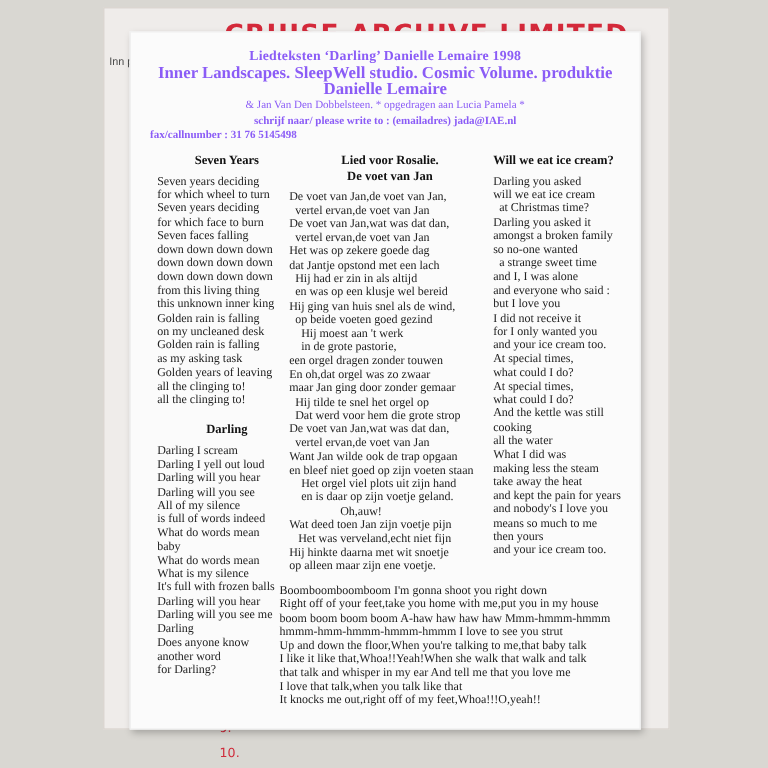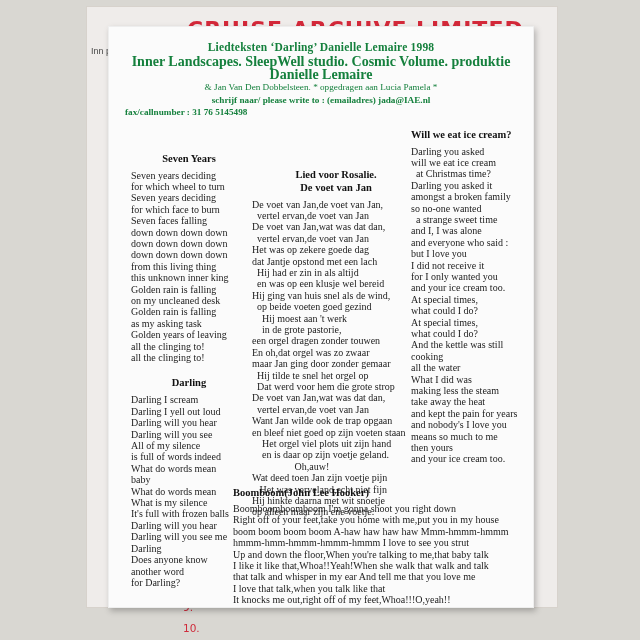--- a/index.html
+++ b/index.html
@@ -37,31 +37,31 @@
 
   
   .sheet{
     position:absolute;left:108px;top:26px;width:424px;height:580px;
     background:#fbfbfb;
     box-shadow:2px 3px 6px rgba(0,0,0,.25);
     border:1px solid #eeeeee;
   }
   .sheet-inner{position:absolute;left:0;top:0;right:0;bottom:0;padding:14px 16px 0 16px;}
 
-  .hdr{text-align:center;color:#15803d;}
+  .hdr{text-align:center;color:#8b5cf6;}
   .hdr .l1{font-weight:bold;font-size:11.5px;letter-spacing:.2px;margin-bottom:3px;}
   .hdr .l2{font-weight:bold;font-size:14px;line-height:12.5px;}
   .hdr .l3{font-weight:normal;font-size:9.2px;line-height:12.5px;}
   .hdr .l4{font-weight:bold;font-size:9.2px;line-height:12.5px;}
   .hdr .l5{font-weight:bold;font-size:9.2px;line-height:12.5px;text-align:left;padding-right:60px;}
 
   .cols{position:relative;margin-top:10px;}
   .col{position:absolute;top:0;}
-  .c1{left:6px;width:116px;margin-top:24px;}
-  .c2{left:127px;width:168px;margin-top:40px;}
+  .c1{left:6px;width:116px;}
+  .c2{left:116px;width:168px;}
   .c3{left:286px;width:124px;}
 
   .song-title{
     font-weight:bold;font-size:10.5px;color:#111;margin-bottom:6px;
   }
   .song-title.center{text-align:center;}
   .lyr{font-size:10px;line-height:11.4px;color:#222;white-space:pre-wrap;}
   .sp{height:14px;}
 
   .bottom{position:absolute;left:124px;top:460px;width:290px;}
@@ -224,21 +224,20 @@
 and kept the pain for years
 and nobody's I love you
 means so much to me
 then yours
 and your ice cream too.</div>
         </div>
 
       </div>
 
       <div class="bottom">
-        <div class="song-title">Boomboom(John Lee Hooker)</div>
         <div class="lyr">Boomboomboomboom I'm gonna shoot you right down
 Right off of your feet,take you home with me,put you in my house
 boom boom boom boom A-haw haw haw haw Mmm-hmmm-hmmm
 hmmm-hmm-hmmm-hmmm-hmmm I love to see you strut
 Up and down the floor,When you're talking to me,that baby talk
 I like it like that,Whoa!!Yeah!When she walk that walk and talk
 that talk and whisper in my ear And tell me that you love me
 I love that talk,when you talk like that
 It knocks me out,right off of my feet,Whoa!!!O,yeah!!</div>
       </div>

